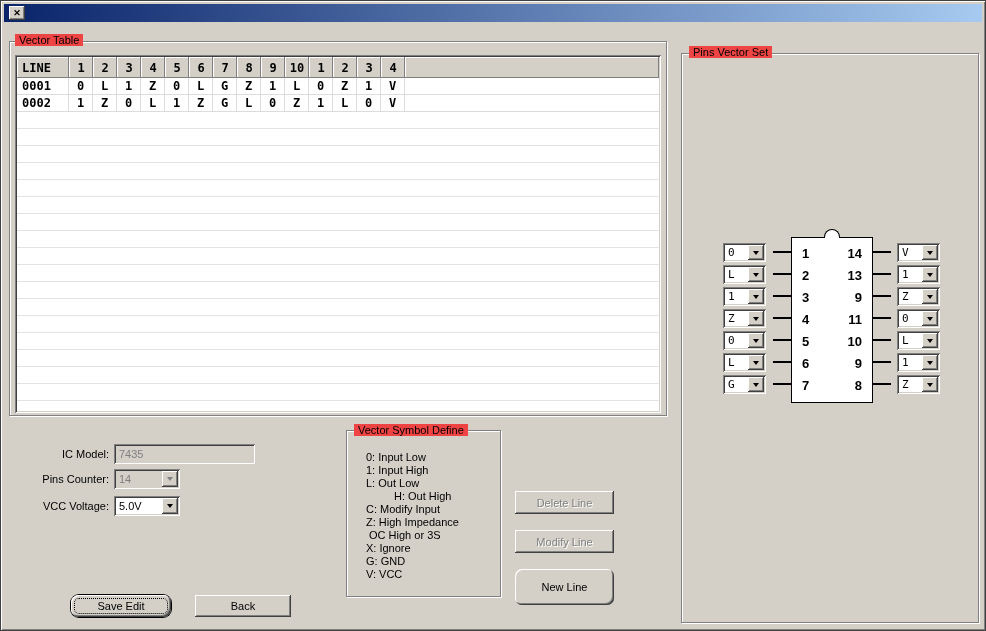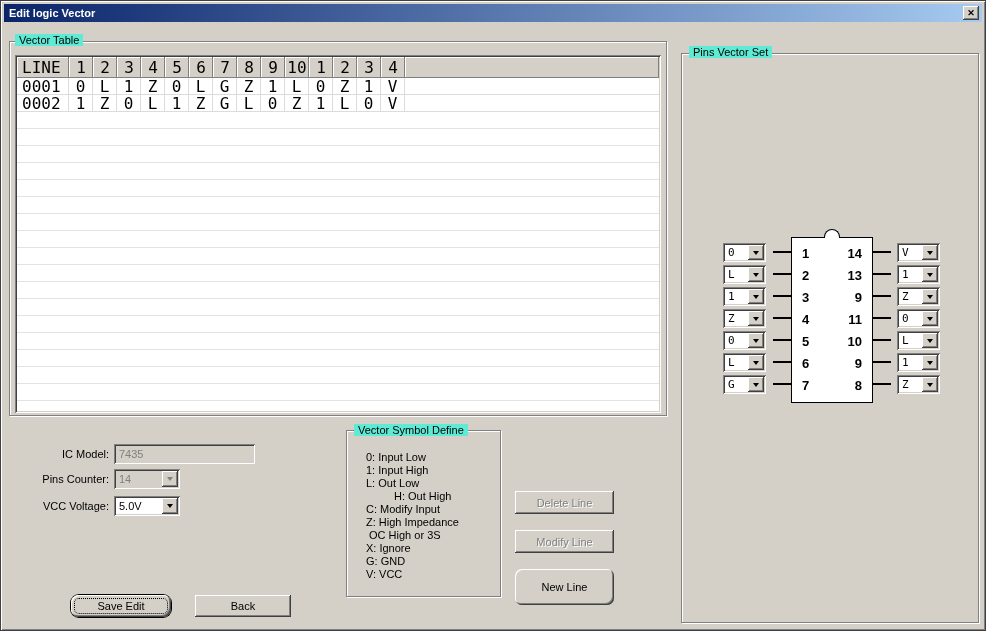--- a/index.html
+++ b/index.html
@@ -24,29 +24,29 @@
     box-shadow: inset -1px -1px 0 #404040, inset 1px 1px 0 #fff, inset -2px -2px 0 #808080;
     display:flex; align-items:center; justify-content:center;
   }
   .close-glyph { font-size:9px; line-height:1; font-weight:bold; }
 
   .groupbox {
     position:absolute;
     border:1px solid #808080;
     box-shadow: inset 1px 1px 0 #fff, 1px 1px 0 #fff;
   }
-  .group-label { position:absolute; background:#5eead4; padding:0 4px; white-space:nowrap; }
+  .group-label { position:absolute; background:#ef4444; padding:0 4px; white-space:nowrap; }
 
   
   .grid {
     position:absolute; left:14px; top:54px; width:646px; height:358px;
     background:#fff; padding:2px; overflow:hidden;
     box-shadow: inset 1px 1px 0 #808080, inset -1px -1px 0 #fff,
                 inset 2px 2px 0 #404040, inset -2px -2px 0 #d4d0c8;
-    font-family:"DejaVu Sans Mono",monospace; font-size:16px;
+    font-family:"DejaVu Sans Mono",monospace; font-size:12px;font-weight:bold;
   }
   .grid-header { display:flex; height:21px; }
   .hcell {
     flex:none; width:24px; background:#d4d0c8;
     box-shadow: inset -1px -1px 0 #808080, inset 1px 1px 0 #fff;
     display:flex; align-items:center; justify-content:center;
   }
   .hcell.line { width:52px; justify-content:flex-start; padding-left:5px; }
   .hcell.fill { flex:1; }
   .grid-row { display:flex; height:17px; border-bottom:1px solid #dcdcdc; }
@@ -117,21 +117,20 @@
   .stub { position:absolute; width:18px; height:2px; background:#000; }
 
   .symline { position:absolute; left:365px; white-space:pre; }
 </style>
 </head>
 <body>
 
 <div class="window">
 
   <div class="titlebar">
-    <span class="title">Edit logic Vector</span>
     <div class="close-btn">
       <span class="close-glyph">✕</span>
     </div>
   </div>
 
   <div class="groupbox" style="left:8px; top:40px; width:658px; height:375px;"></div>
   <span class="group-label" style="left:14px; top:33px;">Vector Table</span>
 
   <div class="grid" id="vector-grid">
     <div class="grid-header">

